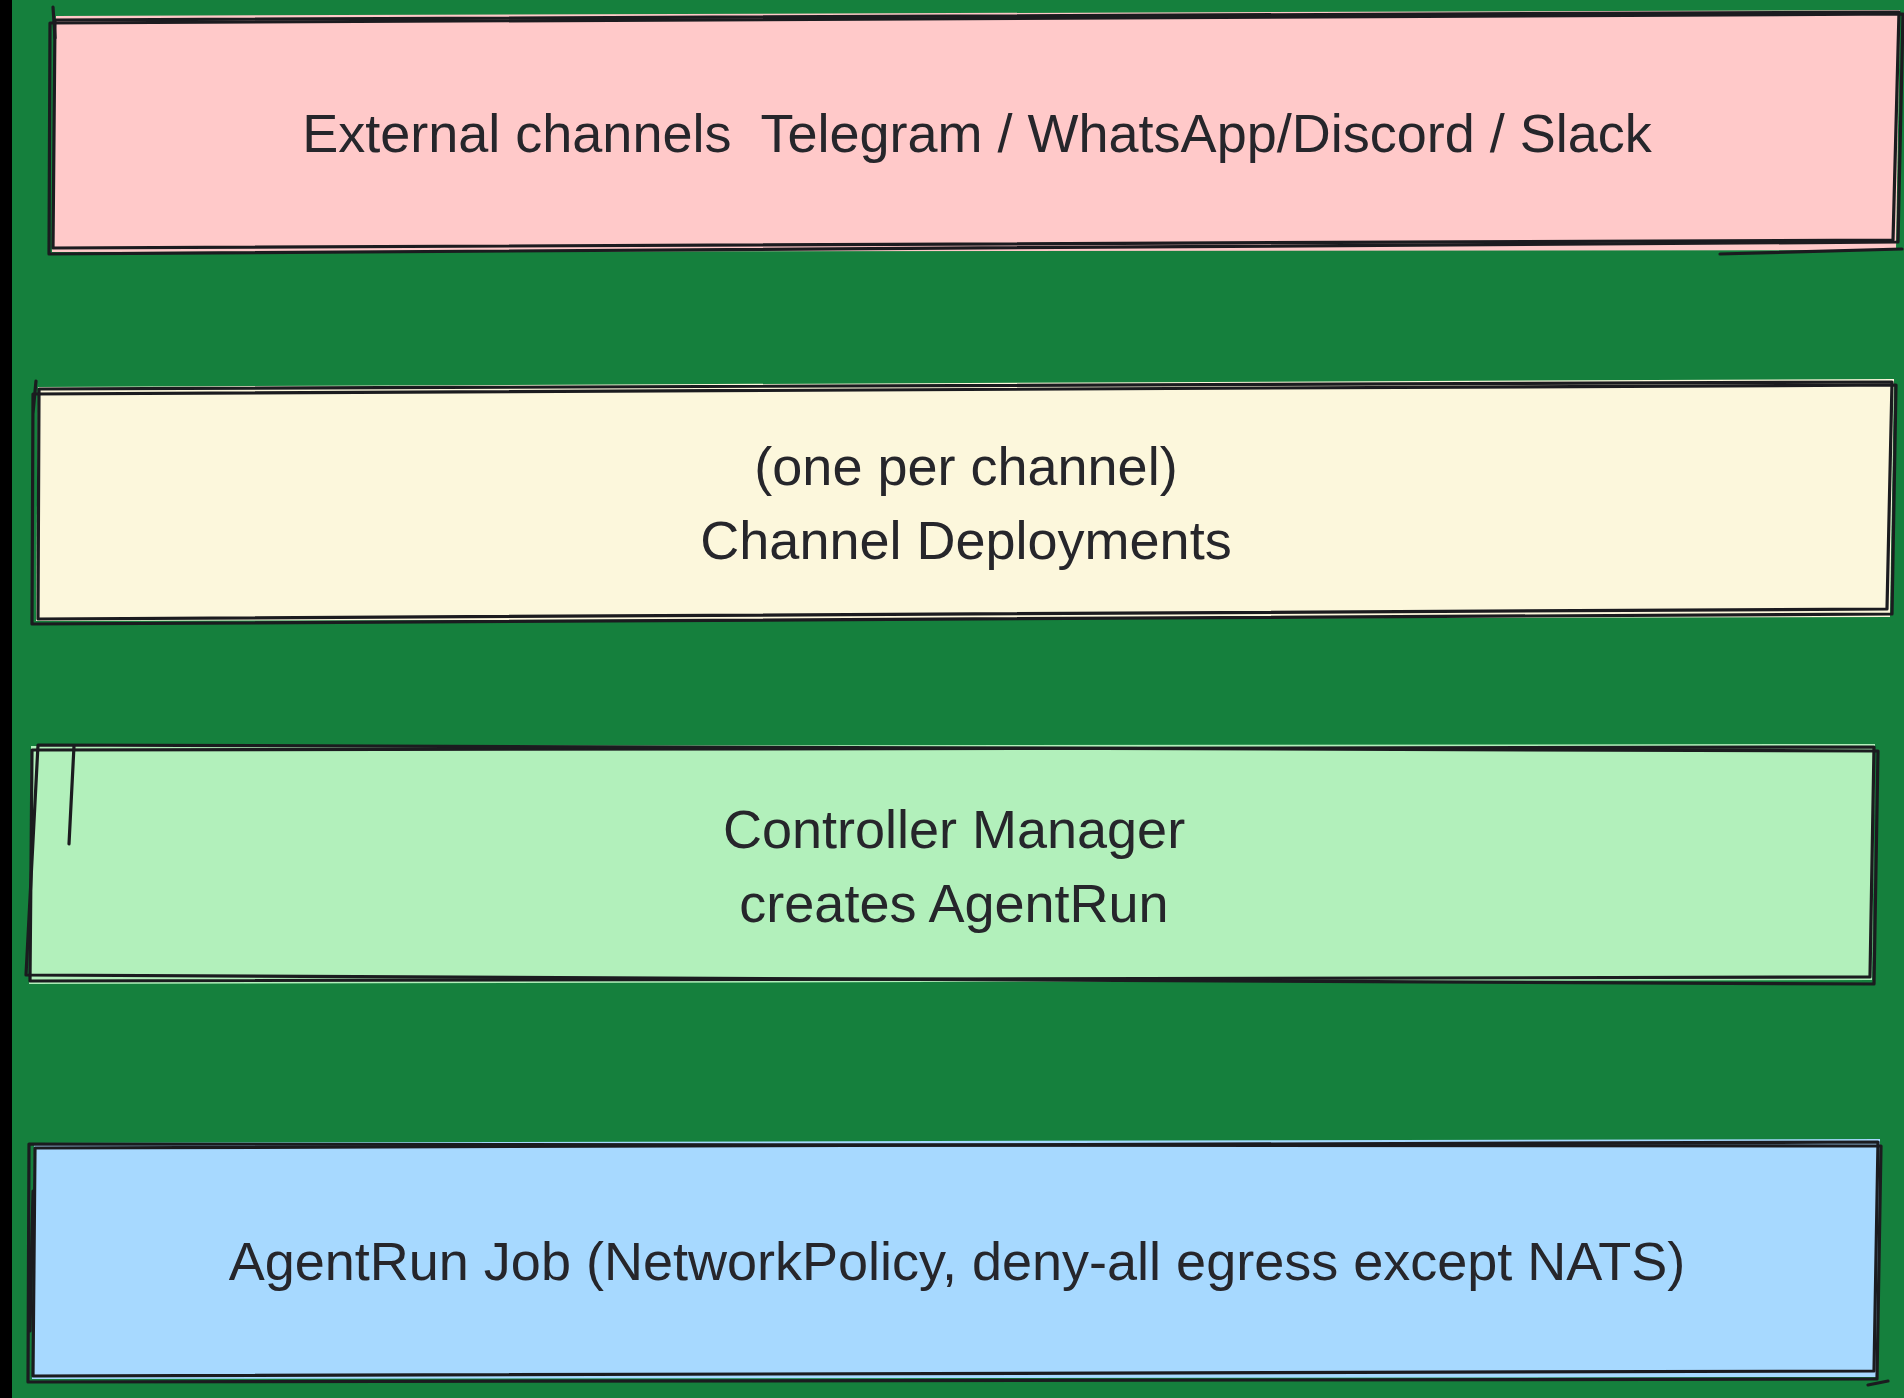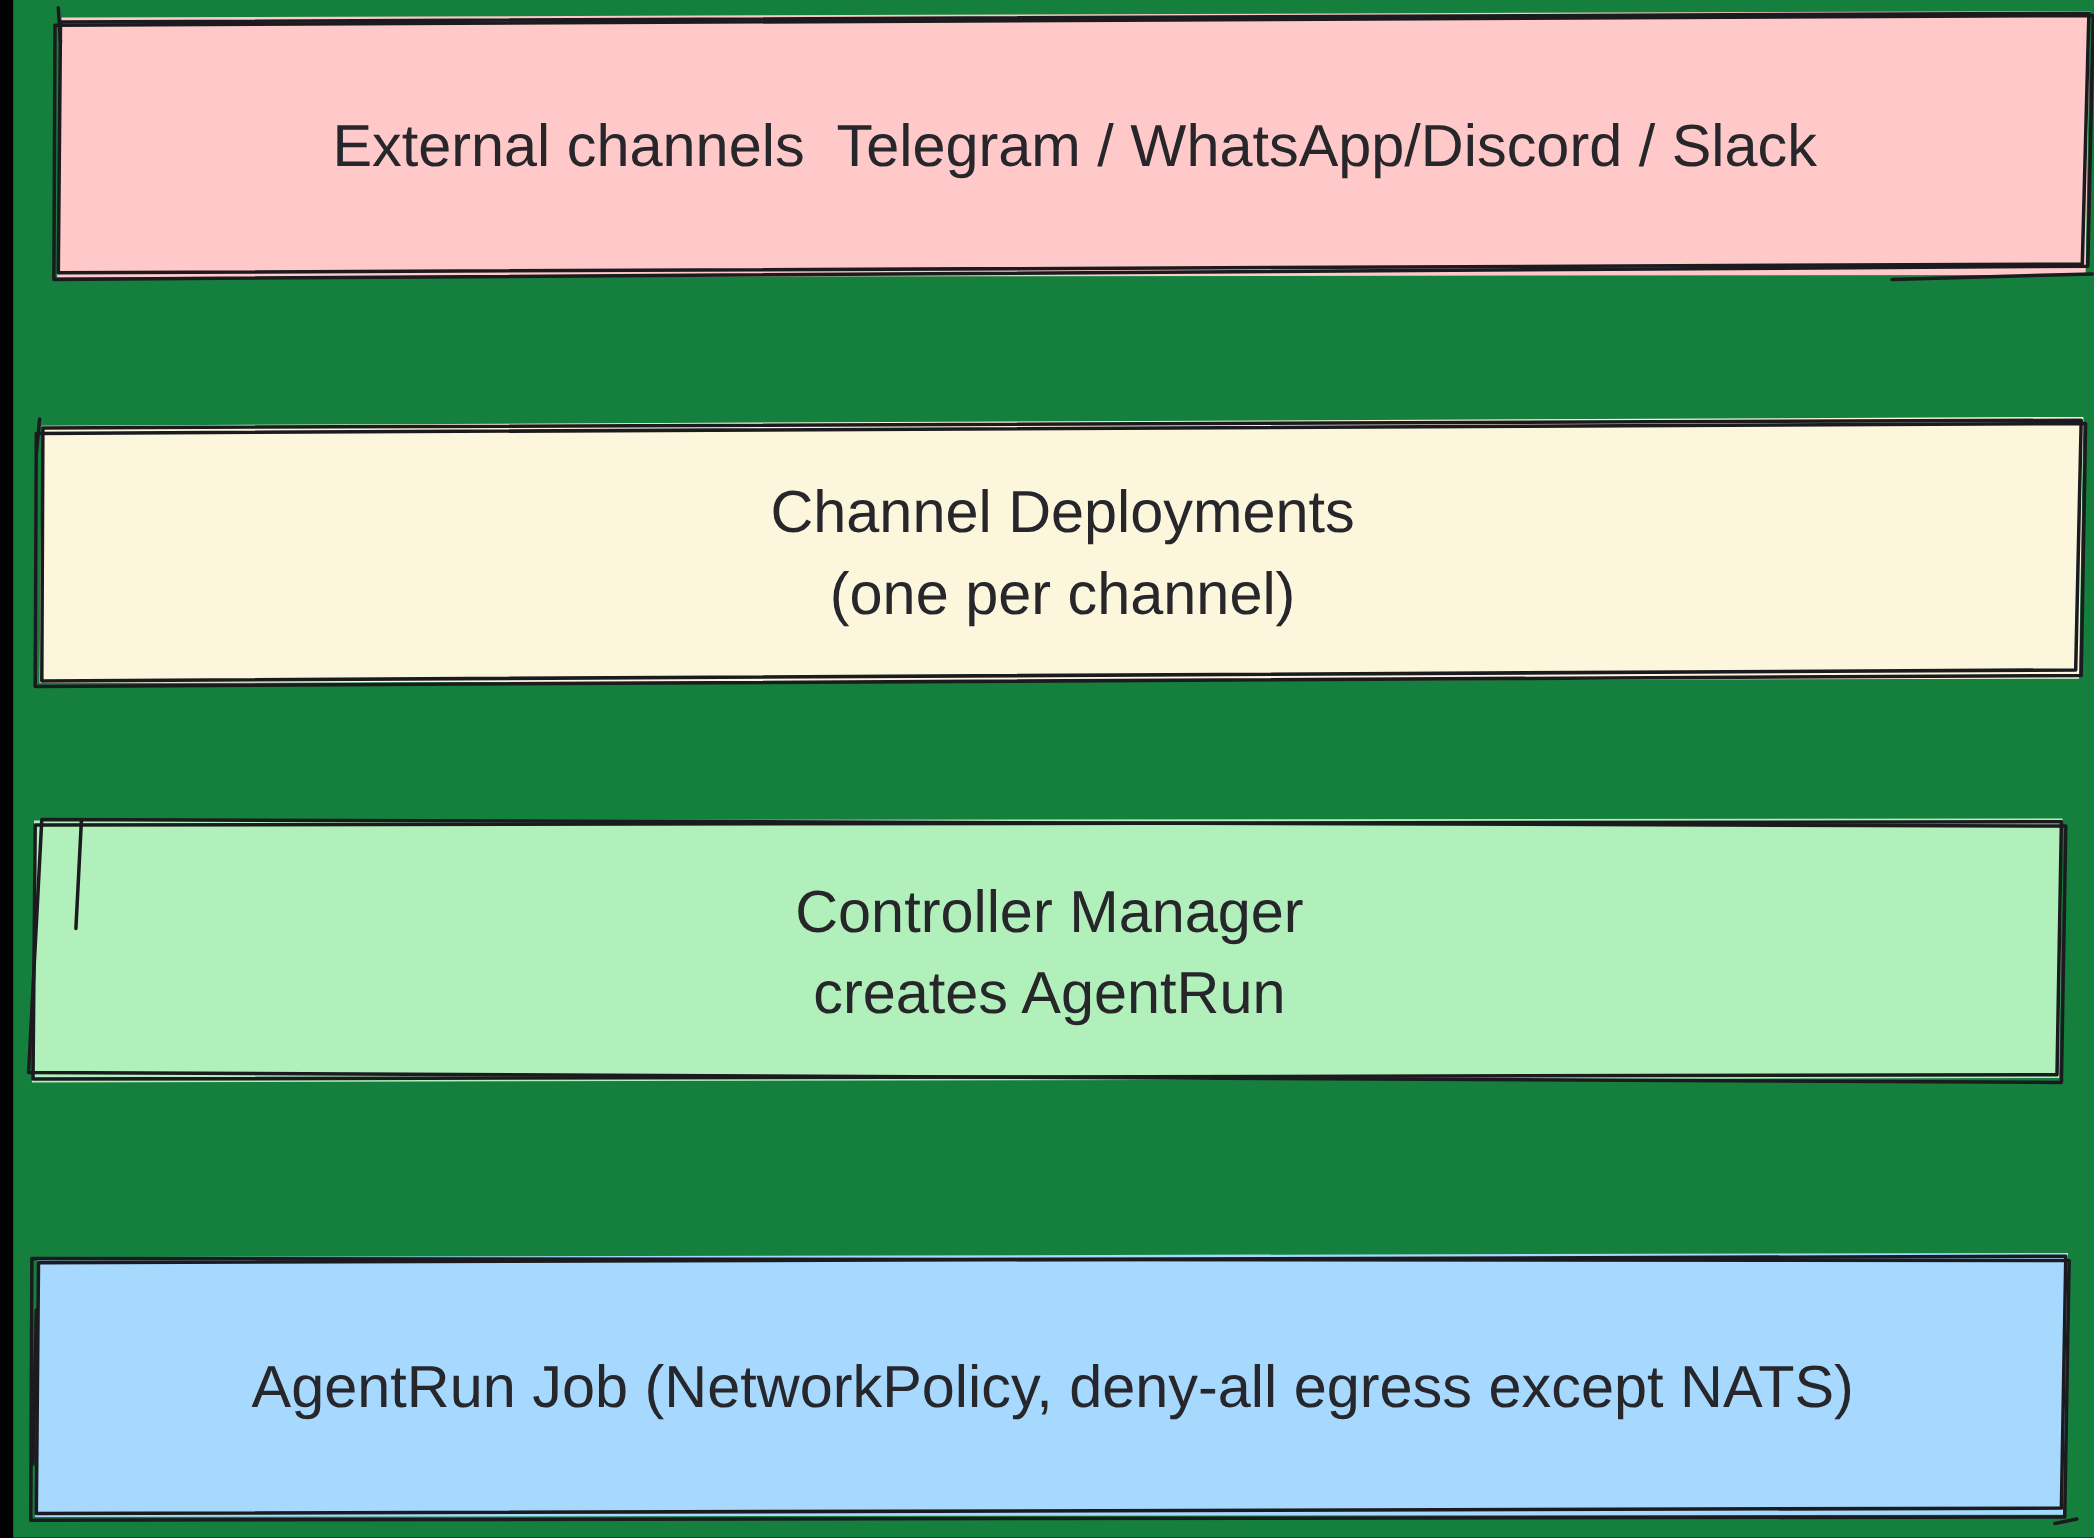--- a/index.html
+++ b/index.html
@@ -73,22 +73,22 @@
     </div>
   </div>
 
   <div class="box" id="box-deployments">
     <svg viewBox="0 0 1884 264" preserveAspectRatio="none">
       <path d="M14,16 L1870,8 L1866,246 L12,250 Z" fill="#fcf7dc"></path>
       <path class="sketch-stroke" d="M15,18 L1868,11 L1863,238 L14,248 Z"></path>
       <path class="sketch-stroke" d="M9,23 L1872,14 L1868,243 L8,253 Z M12,10 L9,42"></path>
     </svg>
     <div class="label-wrap">
+      <div>(one per channel)</div>
       <div>Channel Deployments</div>
-      <div>(one per channel)</div>
     </div>
   </div>
 
   <div class="box" id="box-agentrun">
     <svg viewBox="0 0 1874 260" preserveAspectRatio="none">
       <path d="M14,12 L1860,8 L1856,246 L12,248 Z" fill="#a7d9ff"></path>
       <path class="sketch-stroke" d="M15,17 L1858,11 L1854,240 L13,245 Z"></path>
       <path class="sketch-stroke" d="M9,13 L1861,15 L1857,248 L8,251 Z M13,60 L10,200 M1848,254 L1868,250"></path>
     </svg>
     <div class="label-wrap">

